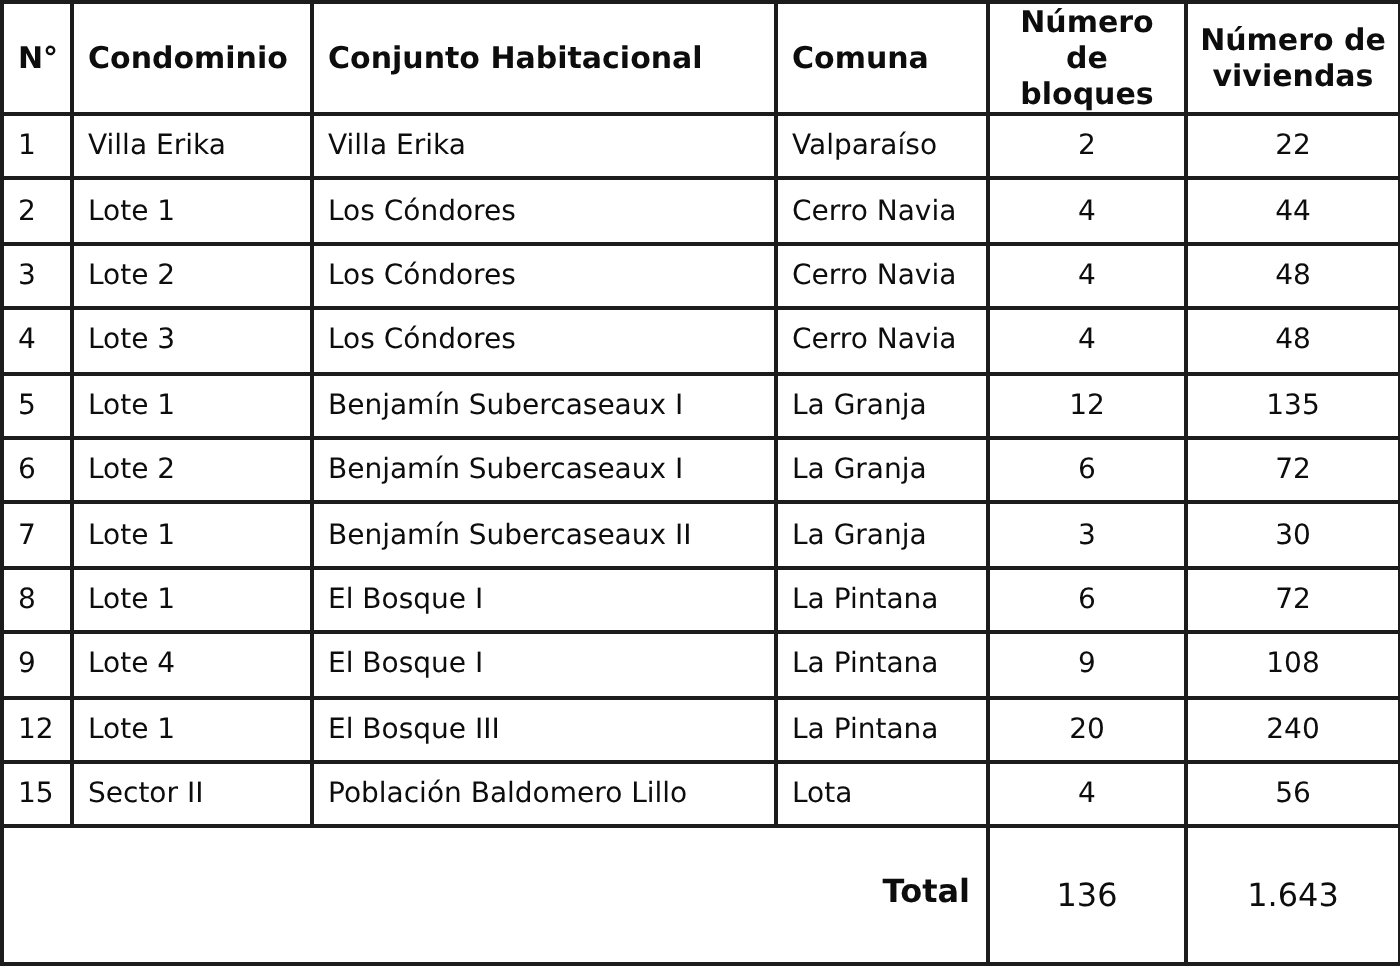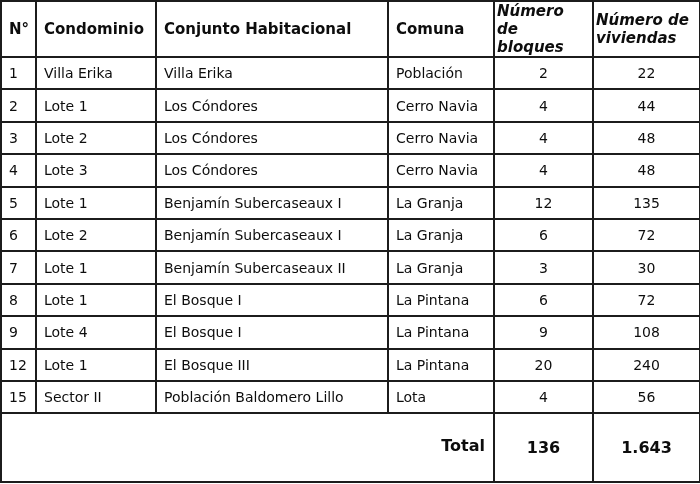--- a/index.html
+++ b/index.html
@@ -27,44 +27,44 @@
     padding: 0 0 0 7px;
     text-align: left;
     white-space: nowrap;
   }
   .doc-table thead th {
     font-size: 15px;
     font-weight: bold;
     height: 52px;
   }
   .doc-table thead th.hc {
+    text-align: center;
     padding: 0 2px;
     white-space: pre-line;
     line-height: 1.2;
-    font-style: italic;
   }
   .doc-table tbody tr {
     height: 25px;
   }
   .doc-table td.num {
     text-align: center;
     padding: 0;
   }
   .doc-table tr.total-row {
     height: 28px;
   }
   .doc-table td.total-label {
     text-align: right;
     font-weight: bold;
     font-size: 16px;
     padding: 0 8px 4px 0;
   }
   .doc-table td.total-num {
     text-align: center;
-    font-weight: bold;
+    font-weight: normal;
     font-size: 16px;
     padding: 16px;
   }
 </style>
 </head>
 <body>
 
 <table class="doc-table">
   <colgroup>
     <col style="width:35px">
@@ -85,21 +85,21 @@
 bloques</th>
       <th class="hc">Número de
 viviendas</th>
     </tr>
   </thead>
   <tbody>
     <tr>
       <td>1</td>
       <td>Villa Erika</td>
       <td>Villa Erika</td>
-      <td>Población</td>
+      <td>Valparaíso</td>
       <td class="num">2</td>
       <td class="num">22</td>
     </tr>
     <tr>
       <td>2</td>
       <td>Lote 1</td>
       <td>Los Cóndores</td>
       <td>Cerro Navia</td>
       <td class="num">4</td>
       <td class="num">44</td>

